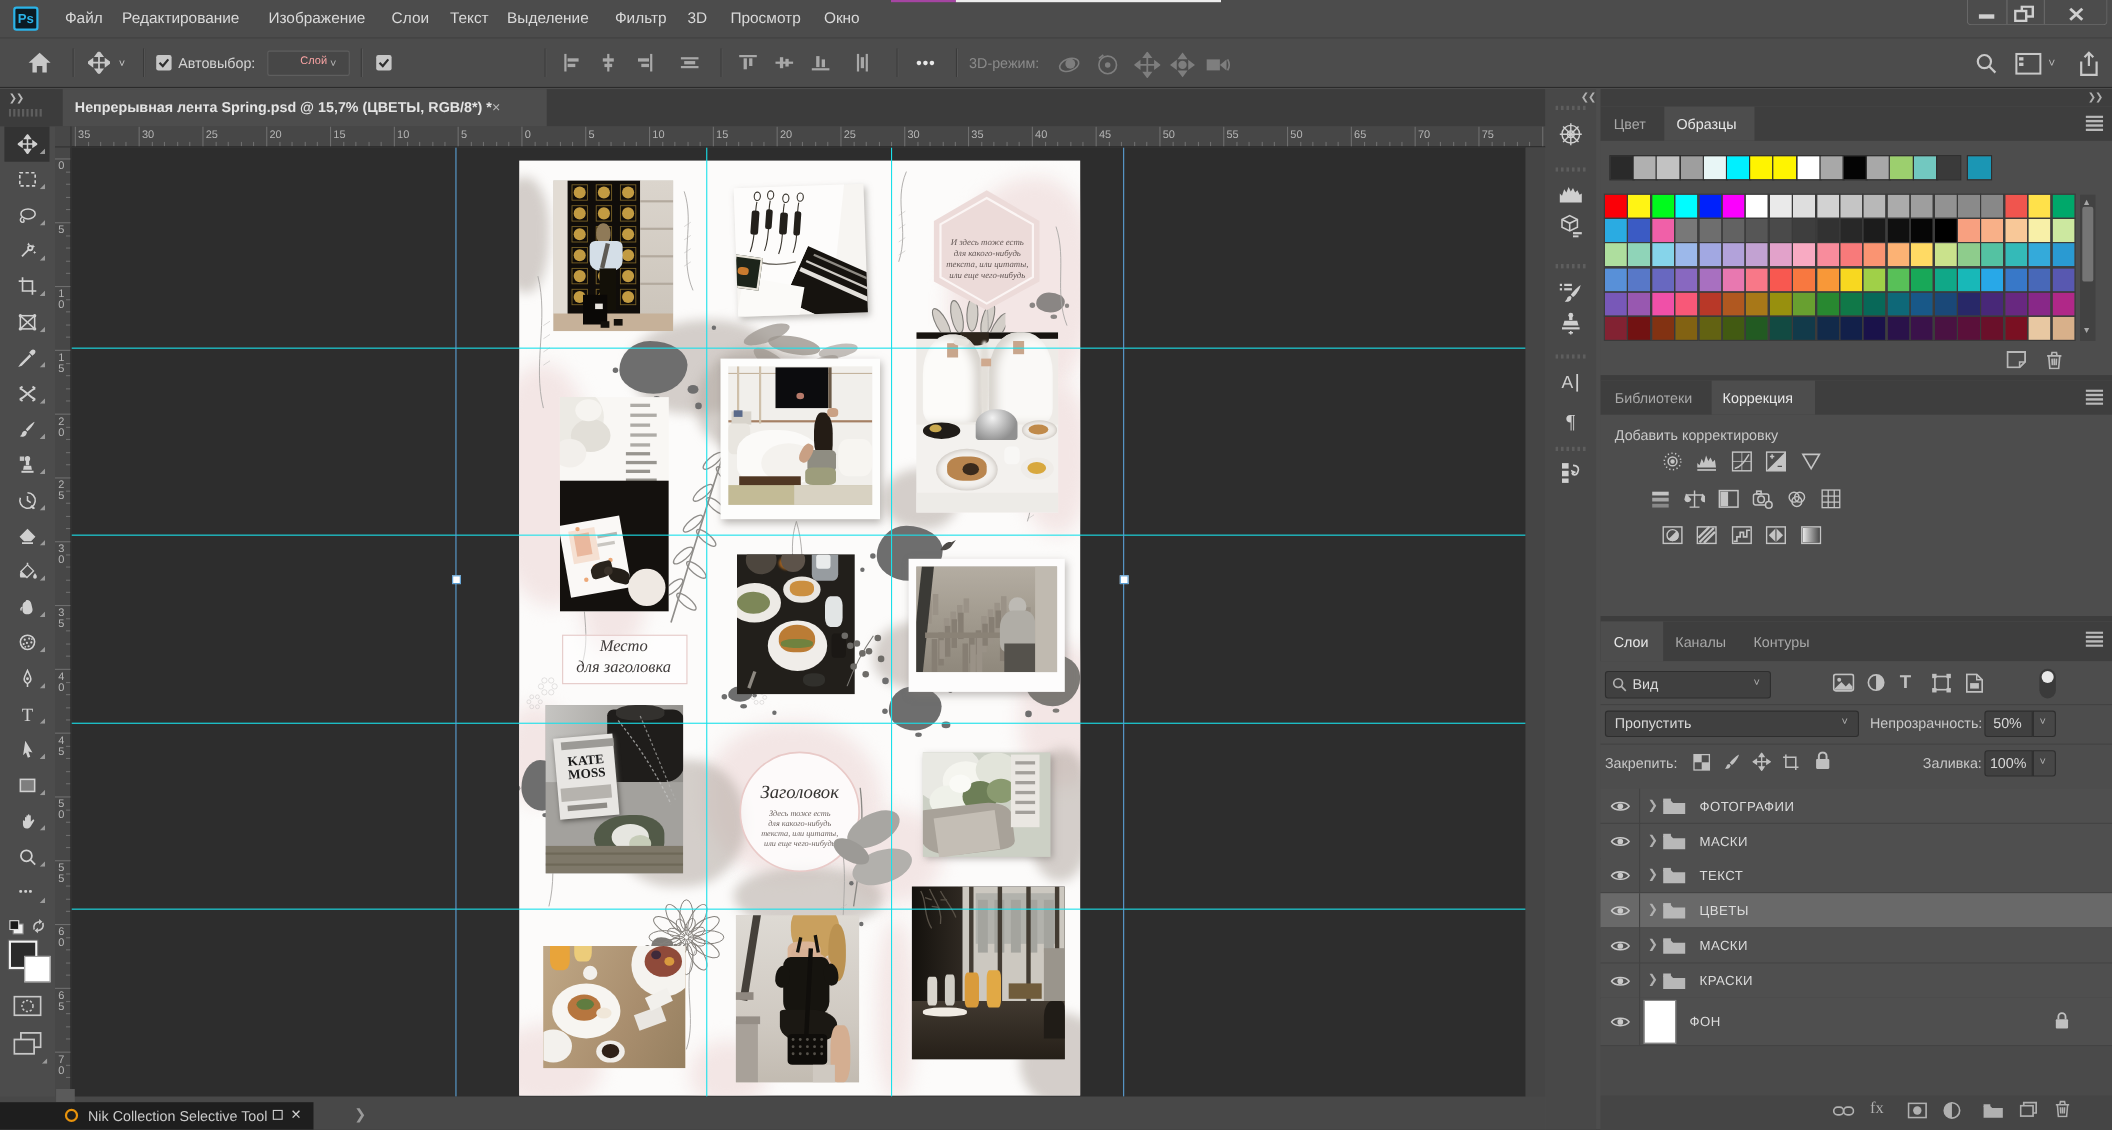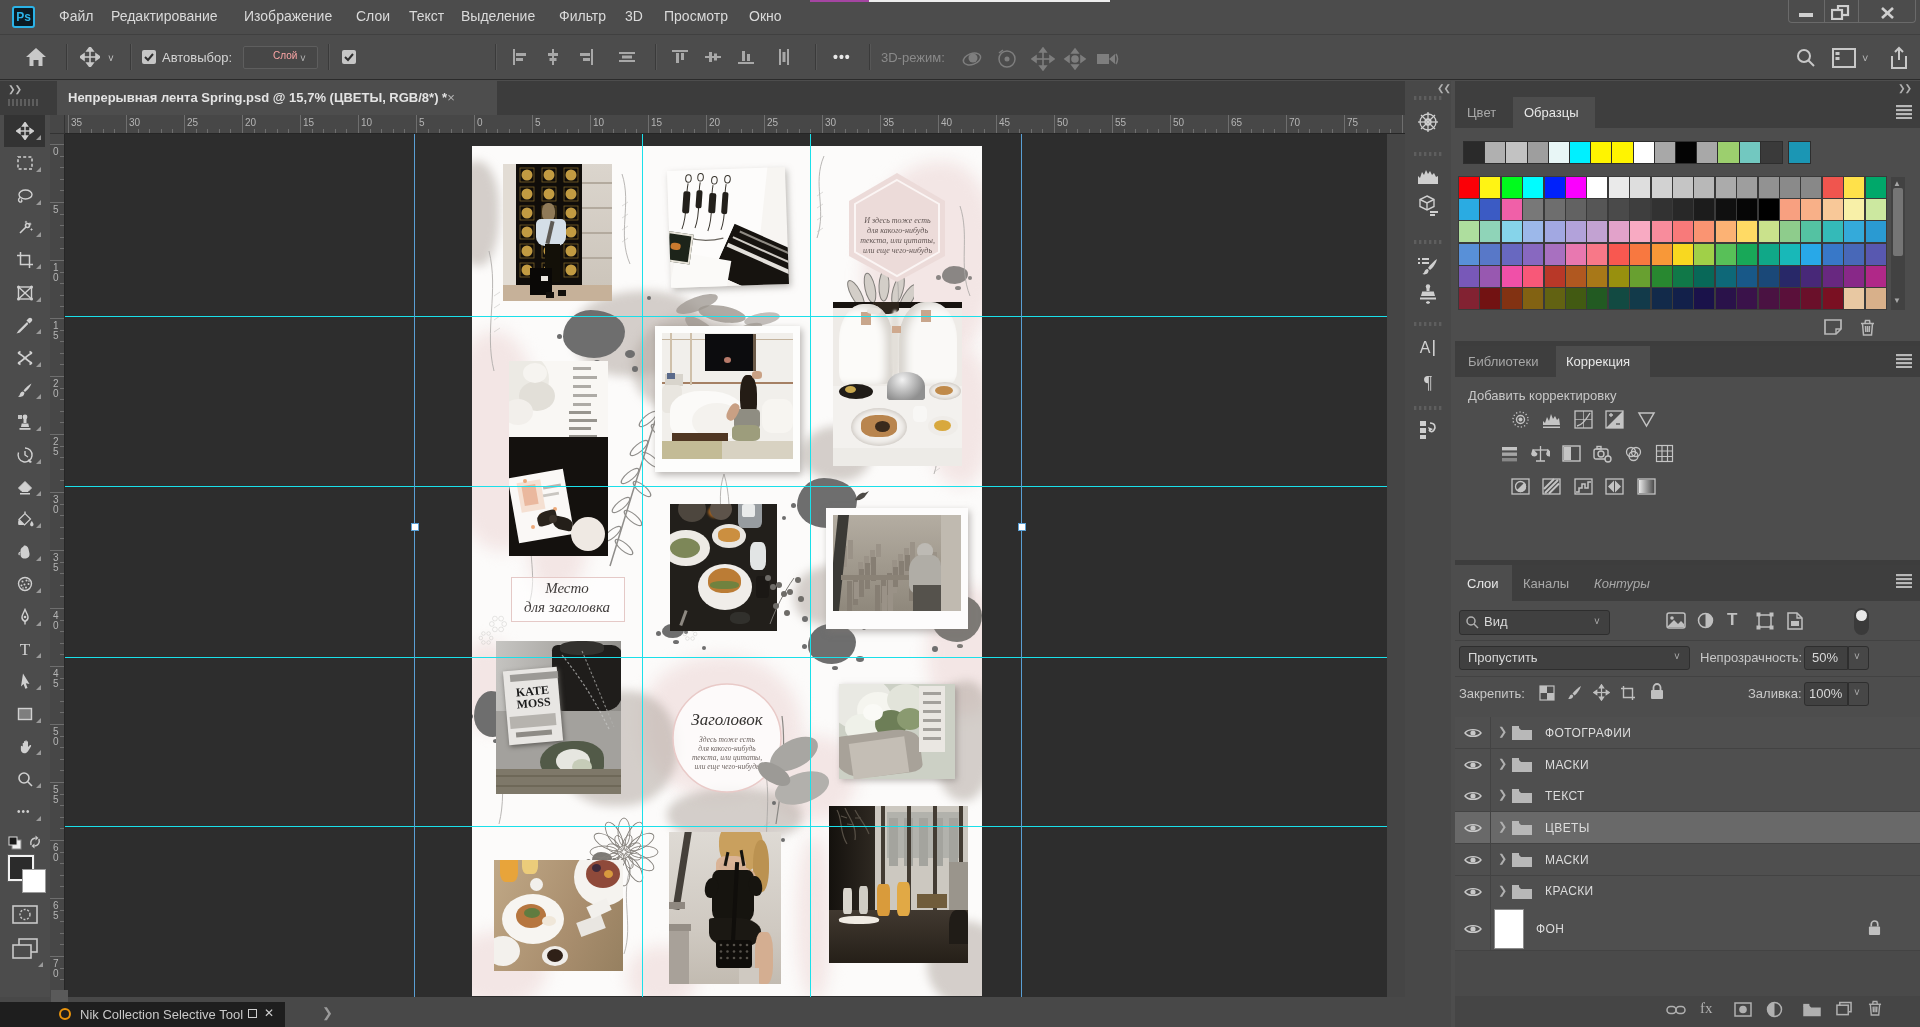--- a/index.html
+++ b/index.html
@@ -1661,21 +1661,21 @@
         <stop offset="1" stop-color="#4d4d4d"></stop>
       </linearGradient>
     </defs>
   </svg>
 <div class="abs" style="left:1455px;top:560px;width:465px;height:5px;background:#3d3d3d;"></div>
 <div class="abs" style="left:1455px;top:565px;width:465px;height:462px;background:#4d4d4d;"></div>
 <div class="abs" style="left:1455px;top:565px;width:465px;height:36px;background:#3e3e3e;"></div>
 <div class="abs" style="left:1455px;top:565px;width:57px;height:36px;background:#4d4d4d;"></div>
 <div class="abs" style="left:1467px;top:576px;color:#e8e8e8;font-size:13px;">Слои</div>
 <div class="abs" style="left:1523px;top:576px;color:#a8a8a8;font-size:13px;">Каналы</div>
-<div class="abs" style="left:1594px;top:576px;color:#a8a8a8;font-size:13px;font-style:italic;">Контуры</div>
+<div class="abs" style="left:1594px;top:576px;color:#a8a8a8;font-size:13px;">Контуры</div>
 <svg class="abs" style="left:1896px;top:574px;" width="16" height="14" viewBox="0 0 16 14">
     <rect x="0" y="0" width="16" height="2.2" fill="#b8b8b8"></rect>
     <rect x="0" y="4" width="16" height="2.2" fill="#b8b8b8"></rect>
     <rect x="0" y="8" width="16" height="2.2" fill="#b8b8b8"></rect>
     <rect x="0" y="12" width="16" height="2.2" fill="#b8b8b8"></rect>
   </svg>
 <div class="abs" style="left:1459px;top:610px;width:151px;height:25px;background:#404040;border:1px solid #2e2e2e;border-radius:3px;box-sizing:border-box;"></div>
 <svg class="abs" style="left:1465px;top:615px;" width="15" height="15" viewBox="0 0 15 15">
     <circle cx="6" cy="6" r="4" fill="none" stroke="#b0b0b0" stroke-width="1.5"></circle>
     <line x1="9" y1="9" x2="13" y2="13" stroke="#b0b0b0" stroke-width="1.5"></line>

